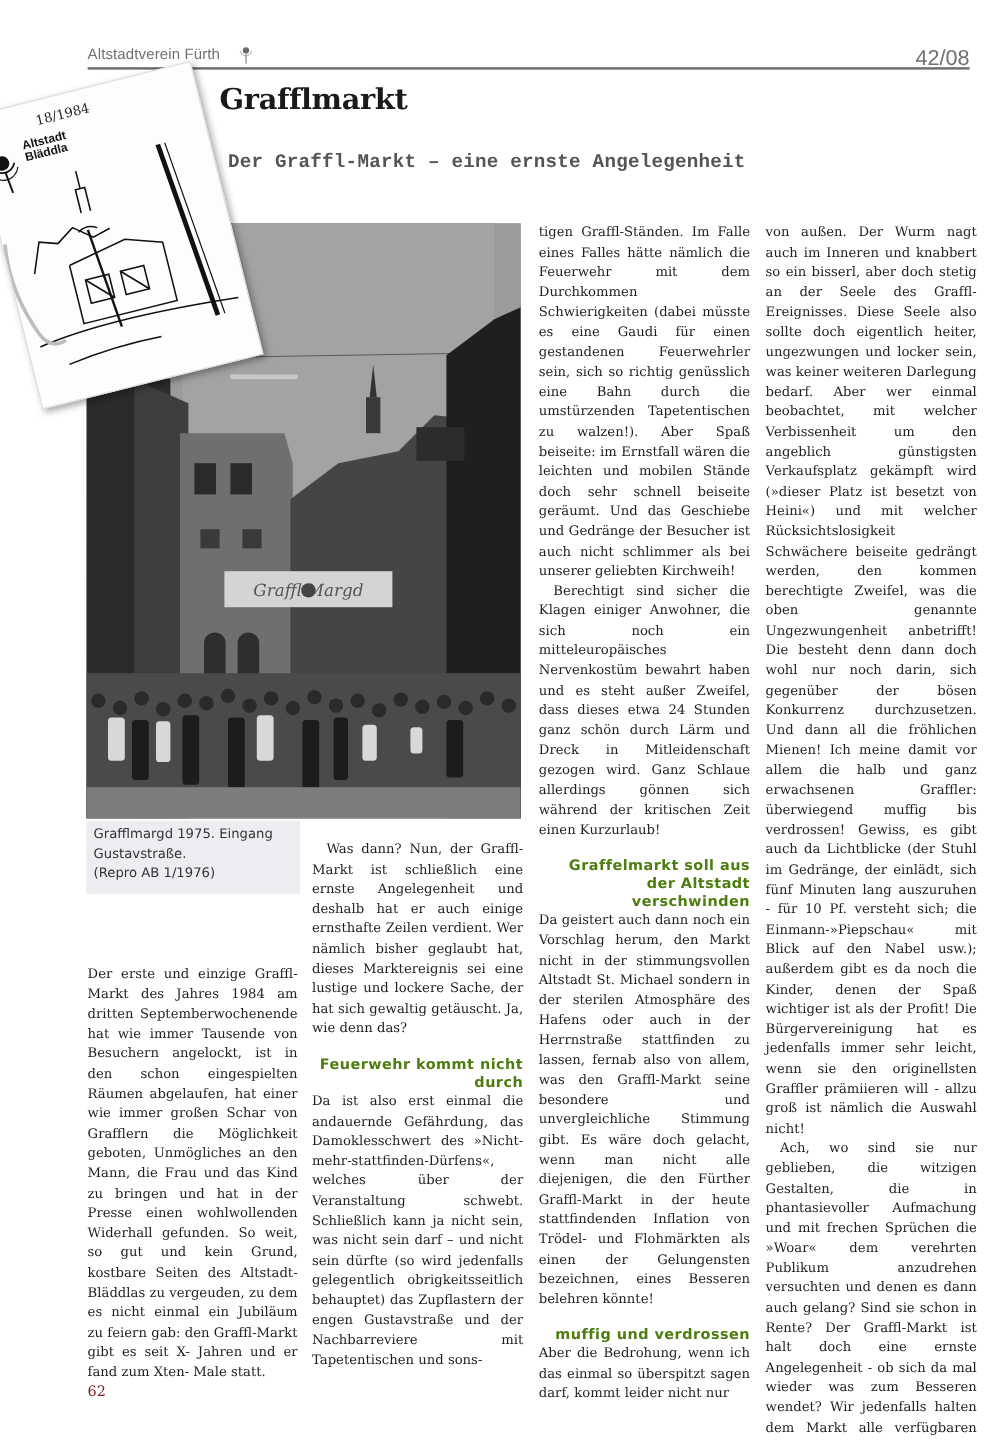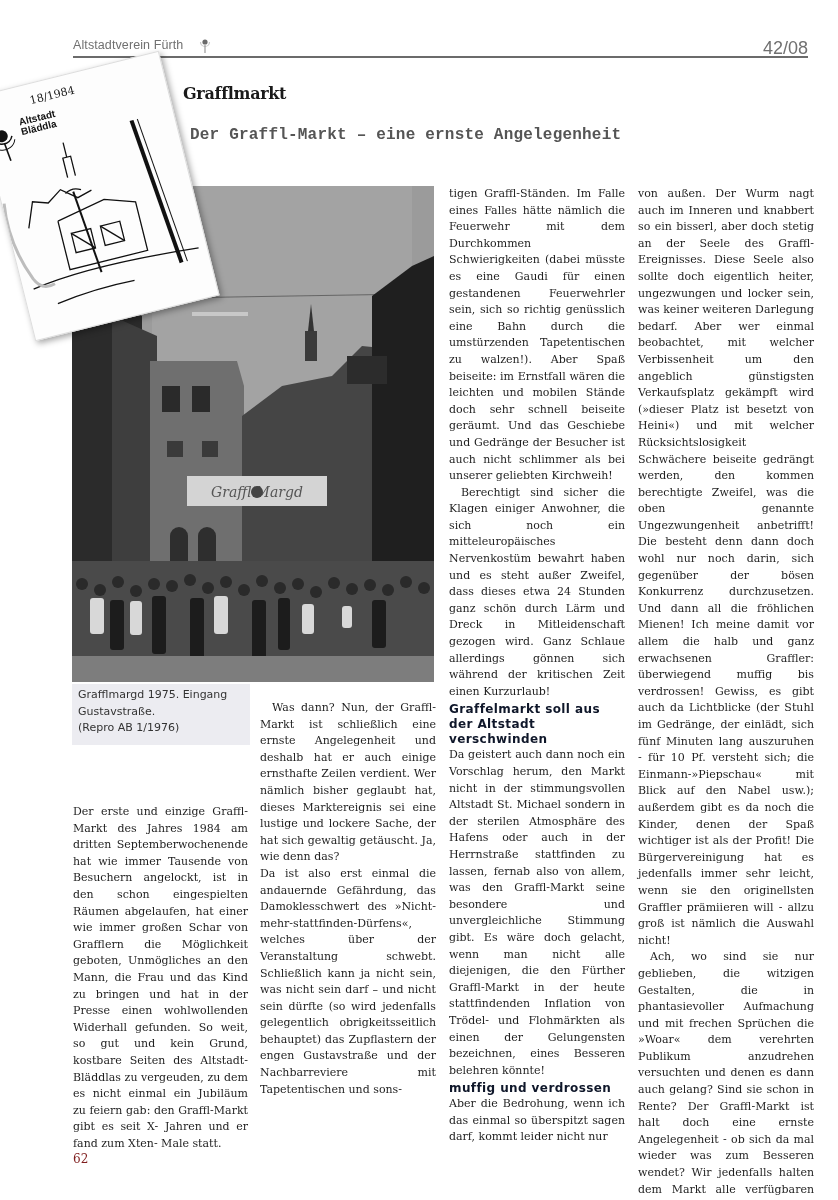--- a/index.html
+++ b/index.html
@@ -4,40 +4,40 @@
   <style>
     html, body { margin: 0; padding: 0; }
     body {
       width: 838px; height: 1200px; background: #ffffff; position: relative; overflow: hidden;
       font-family: "DejaVu Serif", serif; color: #1e1e1e;
     }
     .hdr-left { position: absolute; left: 73px; top: 38px; font-family: "Liberation Sans", sans-serif; font-size: 12.5px; color: #707070; letter-spacing: 0.1px; }
     .hdr-logo { position: absolute; left: 128px; top: 38px; width: 14px; height: 16px; }
     .hdr-right { position: absolute; right: 30px; top: 38px; font-family: Liberation Sans, sans-serif; font-size: 18px; color: #707070; }
     .hdr-rule { position: absolute; left: 73px; right: 30px; top: 56px; height: 2px; background: #6b6b6b; }
-    .title { position: absolute; left: 183px; top: 84px; font-family: "DejaVu Serif", serif; font-weight: bold; font-size: 16px; color: #1a1a1a; letter-spacing: -0.3px; }
+    .title { position: absolute; left: 183px; top: 68px; font-family: "DejaVu Serif", serif; font-weight: bold; font-size: 24px; color: #1a1a1a; letter-spacing: -0.3px; }
     .subtitle { position: absolute; left: 190px; top: 126px; font-family: Liberation Mono, monospace; font-weight: bold; font-size: 16px; color: #555; letter-spacing: 0.2px; }
 
     .photo { position: absolute; left: 72px; top: 186px; width: 362px; height: 496px; overflow: hidden;
       background: linear-gradient(180deg, #9a9a9a 0%, #8c8c8c 30%, #7a7a7a 45%, #5c5c5c 60%, #3a3a3a 100%); }
     .photo svg { display: block; }
 
     .cover { position: absolute; left: 2px; top: 70px; width: 188px; height: 250px; background: #fdfdfd;
       transform: rotate(-14deg); transform-origin: 50% 50%; box-shadow: 2px 3px 6px rgba(0,0,0,0.35); border: 1px solid #ddd; }
     .cover .issue { position: absolute; left: 52px; top: 10px; font-family: "DejaVu Serif", serif; font-size: 11px; color: #222; }
     .cover .brand { position: absolute; left: 36px; top: 30px; font-family: "Liberation Sans", sans-serif; font-weight: bold; font-size: 10px; line-height: 10px; color: #111; }
 
     .caption { position: absolute; left: 72px; top: 684px; width: 172px; height: 58px; background: #ececf1; padding: 3px 0 0 6px;
       font-family: "DejaVu Sans", sans-serif; font-size: 11px; line-height: 16.5px; color: #333; }
     .caption div { white-space: nowrap; }
 
     .col { position: absolute; font-family: "DejaVu Serif", serif; font-size: 11px; line-height: 16.6px; color: #1e1e1e; text-align: justify; }
     .col p { margin: 0; }
     .col p.indent { text-indent: 12px; }
-    .col h3 { margin: 2px 0 0 0; font-family: "DejaVu Sans", sans-serif; font-weight: bold; font-size: 12px; line-height: 15px; color: #0f172a; text-align: left; letter-spacing: 0.4px; }
+    .col h3 { margin: 14px 0 0 0; font-family: "DejaVu Sans", sans-serif; font-weight: bold; font-size: 12px; line-height: 15px; color: #4d7c0f; text-align: right; letter-spacing: 0.4px; }
     .col-1 { left: 73px; top: 804px; width: 175px; }
     .col-2 { left: 260px; top: 700px; width: 176px; }
     .col-3 { left: 449px; top: 186px; width: 176px; }
     .col-4 { left: 638px; top: 186px; width: 176px; }
     .page-num { position: absolute; left: 73px; top: 1152px; font-family: "DejaVu Serif", serif; font-size: 12px; color: #7f1d1d; }
   </style>
 </head>
 <body>
 
 <div class="hdr-left">Altstadtverein Fürth</div>
@@ -162,20 +162,21 @@
   <div>Gustavstraße.</div>
   <div>(Repro AB 1/1976)</div>
 </div>
 
 <div class="col col-1">
   <p>Der erste und einzige Graffl-Markt des Jahres 1984 am dritten Septemberwochenende hat wie immer Tausende von Besuchern angelockt, ist in den schon eingespielten Räumen abgelaufen, hat einer wie immer großen Schar von Grafflern die Möglichkeit geboten, Unmögliches an den Mann, die Frau und das Kind zu bringen und hat in der Presse einen wohlwollenden Widerhall gefunden. So weit, so gut und kein Grund, kostbare Seiten des Altstadt-Bläddlas zu vergeuden, zu dem es nicht einmal ein Jubiläum zu feiern gab: den Graffl-Markt gibt es seit X- Jahren und er fand zum Xten- Male statt.</p>
 </div>
 
 <div class="col col-2">
   <p class="indent">Was dann? Nun, der Graffl-Markt ist schließlich eine ernste Angelegenheit und deshalb hat er auch einige ernsthafte Zeilen verdient. Wer nämlich bisher geglaubt hat, dieses Marktereignis sei eine lustige und lockere Sache, der hat sich gewaltig getäuscht. Ja, wie denn das?</p>
+  <h3>Feuerwehr kommt nicht durch</h3>
   <p>Da ist also erst einmal die andauernde Gefährdung, das Damoklesschwert des »Nicht-mehr-stattfinden-Dürfens«, welches über der Veranstaltung schwebt. Schließlich kann ja nicht sein, was nicht sein darf – und nicht sein dürfte (so wird jedenfalls gelegentlich obrigkeitsseitlich behauptet) das Zupflastern der engen Gustavstraße und der Nachbarreviere mit Tapetentischen und sons-</p>
 </div>
 
 <div class="col col-3">
   <p>tigen Graffl-Ständen. Im Falle eines Falles hätte nämlich die Feuerwehr mit dem Durchkommen Schwierigkeiten (dabei müsste es eine Gaudi für einen gestandenen Feuerwehrler sein, sich so richtig genüsslich eine Bahn durch die umstürzenden Tapetentischen zu walzen!). Aber Spaß beiseite: im Ernstfall wären die leichten und mobilen Stände doch sehr schnell beiseite geräumt. Und das Geschiebe und Gedränge der Besucher ist auch nicht schlimmer als bei unserer geliebten Kirchweih!</p>
   <p class="indent">Berechtigt sind sicher die Klagen einiger Anwohner, die sich noch ein mitteleuropäisches Nervenkostüm bewahrt haben und es steht außer Zweifel, dass dieses etwa 24 Stunden ganz schön durch Lärm und Dreck in Mitleidenschaft gezogen wird. Ganz Schlaue allerdings gönnen sich während der kritischen Zeit einen Kurzurlaub!</p>
   <h3>Graffelmarkt soll aus der Altstadt verschwinden</h3>
   <p>Da geistert auch dann noch ein Vorschlag herum, den Markt nicht in der stimmungsvollen Altstadt St. Michael sondern in der sterilen Atmosphäre des Hafens oder auch in der Herrnstraße stattfinden zu lassen, fernab also von allem, was den Graffl-Markt seine besondere und unvergleichliche Stimmung gibt. Es wäre doch gelacht, wenn man nicht alle diejenigen, die den Fürther Graffl-Markt in der heute stattfindenden Inflation von Trödel- und Flohmärkten als einen der Gelungensten bezeichnen, eines Besseren belehren könnte!</p>
   <h3>muffig und verdrossen</h3>
   <p>Aber die Bedrohung, wenn ich das einmal so überspitzt sagen darf, kommt leider nicht nur</p>

